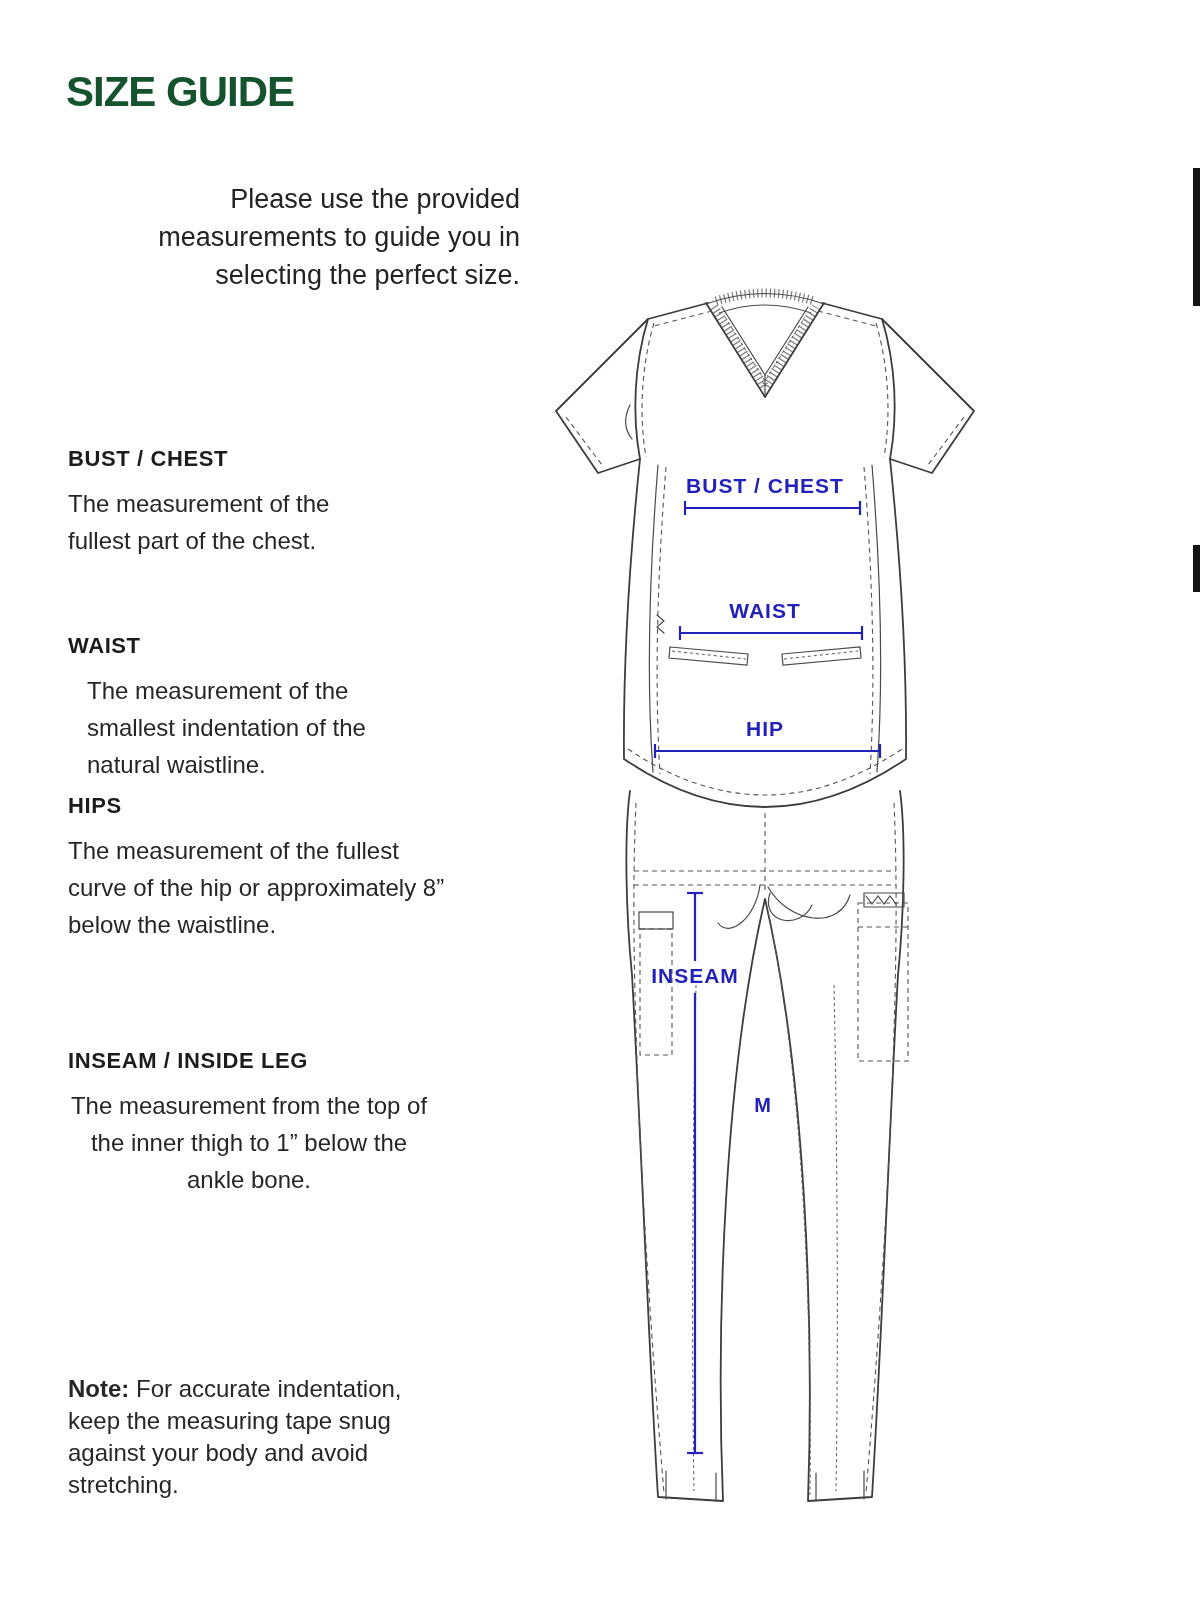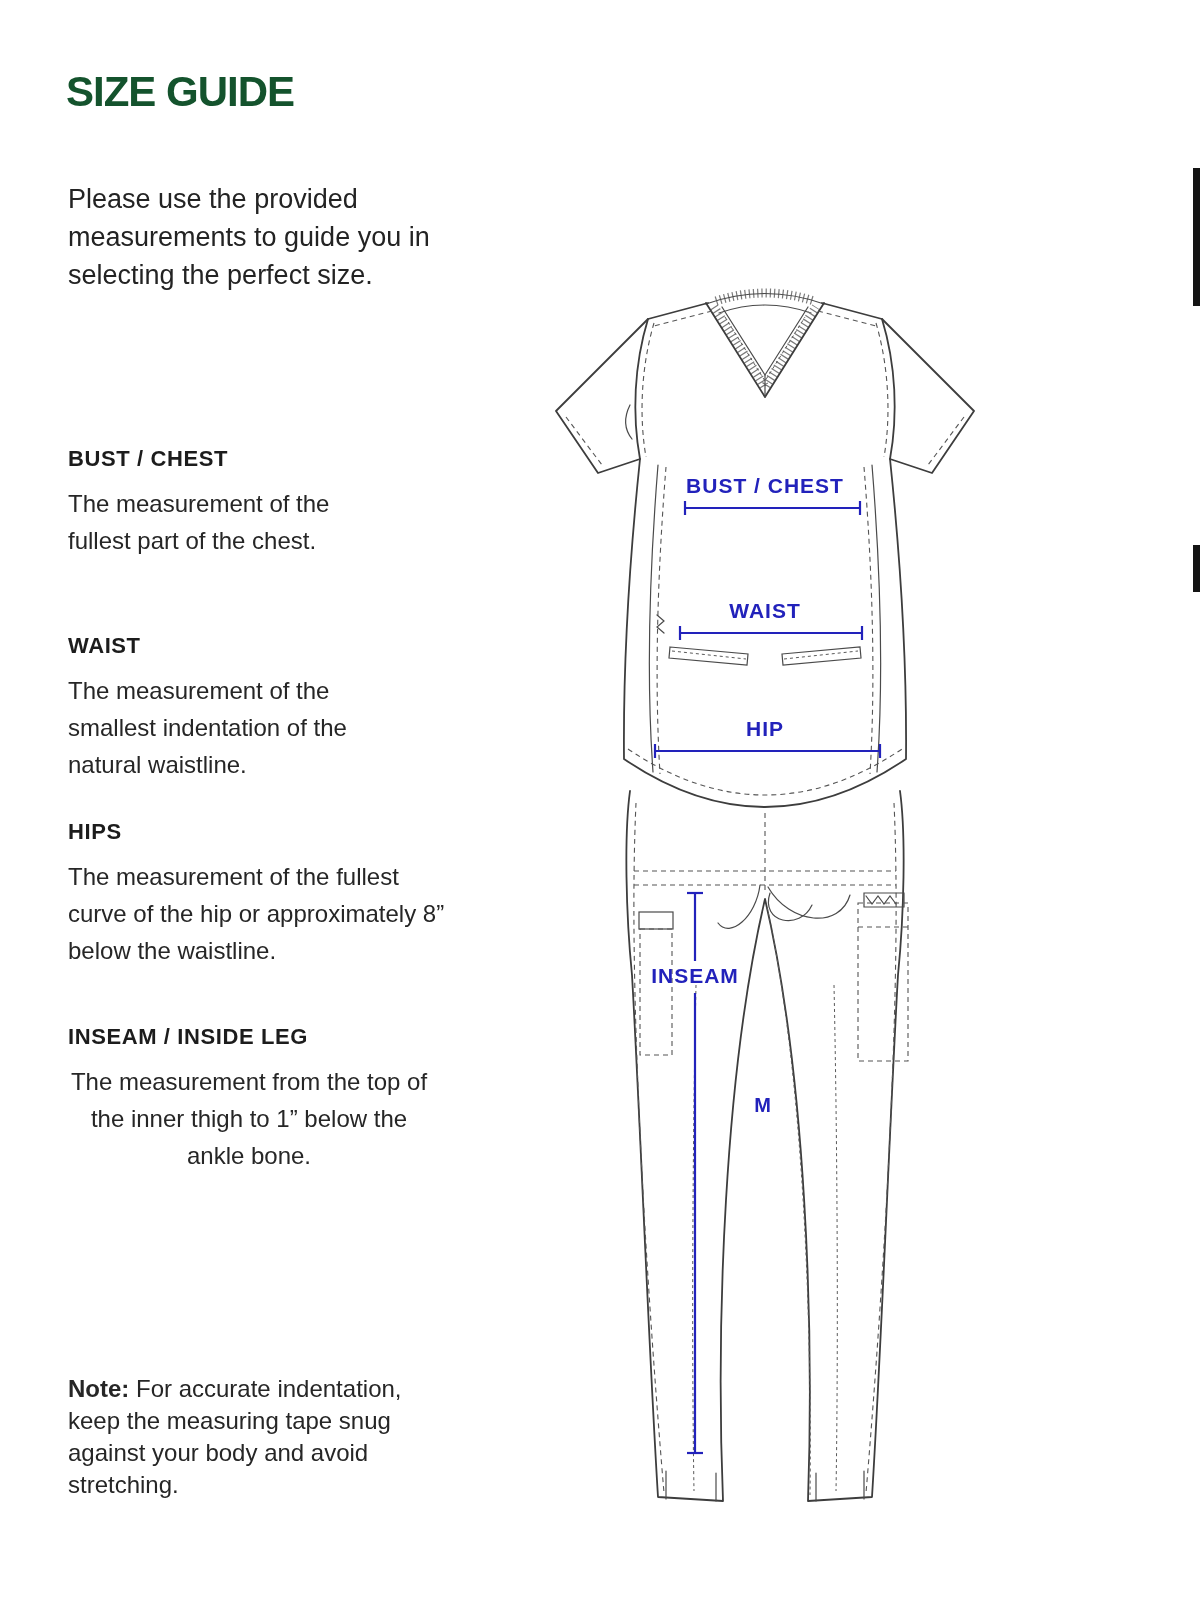--- a/index.html
+++ b/index.html
@@ -12,32 +12,32 @@
     overflow:hidden;
   }
   h1,h2,p{margin:0;}
   .abs{position:absolute;}
   .title{
     left:66px;top:68px;
     font-size:42px;font-weight:bold;letter-spacing:-1px;color:#14532d;
   }
   .intro{
     left:68px;top:180px;width:452px;
-    font-size:27px;line-height:38px;color:#232323;
+    font-size:27px;line-height:38px;color:#232323;text-align:right;
   }
   .sec{left:68px;}
   .sec h2{
     font-size:22px;font-weight:bold;letter-spacing:0.6px;color:#1c1c1c;
     margin:0 0 13px 0;
   }
   .sec p{font-size:24px;line-height:37px;color:#262626;}
   .sec-bust{top:446px;}   .sec-bust p{width:300px;}
-  .sec-waist{top:633px;}  .sec-waist p{width:312px;}
-  .sec-hips{top:819px;}   .sec-hips p{width:386px;}
-  .sec-inseam{top:1024px;}.sec-inseam p{width:362px;text-align:center;}
+  .sec-waist{top:633px;}  .sec-waist p{width:312px;margin-left:19px;}
+  .sec-hips{top:793px;}   .sec-hips p{width:386px;}
+  .sec-inseam{top:1048px;}.sec-inseam p{width:362px;text-align:center;}
   .note{
     left:68px;top:1373px;width:348px;
     font-size:24px;line-height:32px;color:#262626;
   }
   .note strong{font-weight:bold;}
   .diagram{left:520px;top:275px;}
   .edge{position:absolute;left:1193px;width:7px;background:#141414;}
   .edge-1{top:168px;height:138px;}
   .edge-2{top:545px;height:47px;}
 

